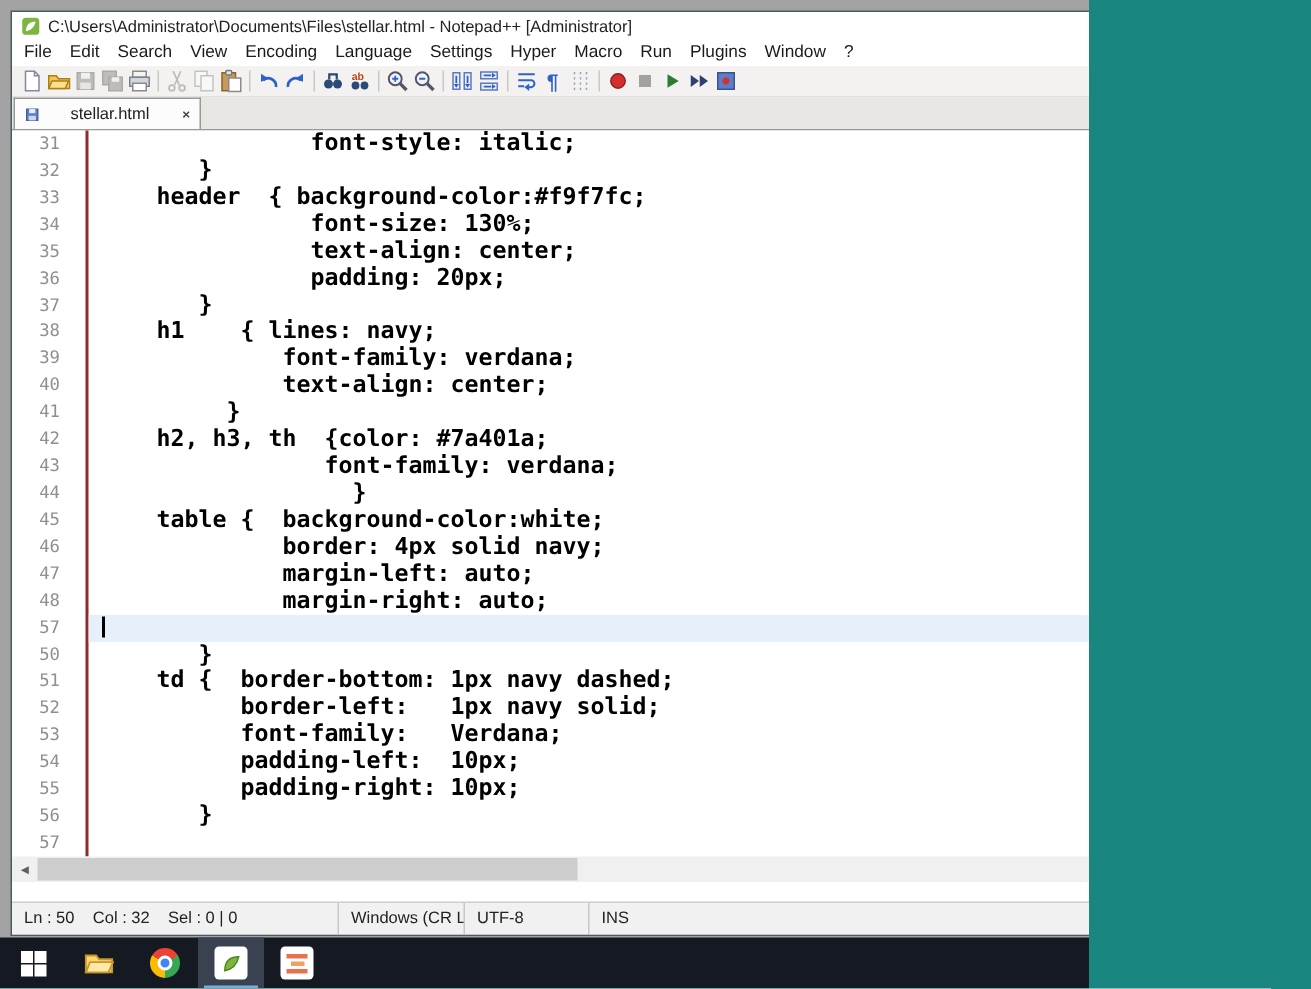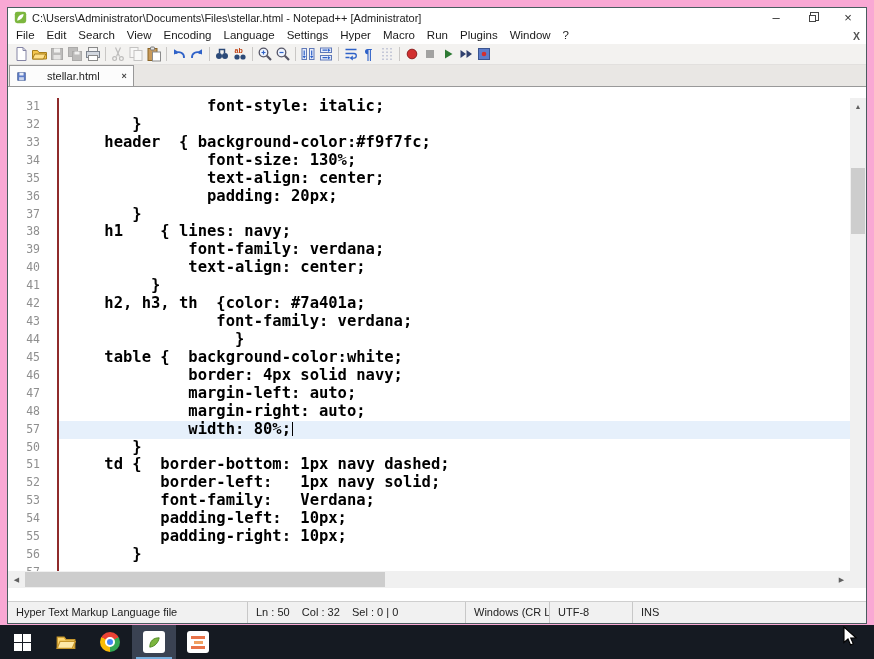--- a/index.html
+++ b/index.html
@@ -1,17 +1,17 @@
 <!DOCTYPE html>
 <html><head>
 <meta charset="utf-8">
 <style>
   *{margin:0;padding:0;box-sizing:border-box}
   body{background:#1a8680;font-family:"Liberation Sans",sans-serif}
-  .screen{position:relative;width:874px;height:659px;background:#f9a8d4;overflow:hidden}
+  .screen{position:relative;width:726px;height:659px;background:#a3a3a3;overflow:hidden}
   .window{position:absolute;left:8px;top:8px;width:858px;height:615px;background:#fff;outline:1px solid #4a5c60}
 
   
   .titlebar{position:absolute;left:0;top:0;width:100%;height:19px;background:#fff;display:flex;align-items:center;padding-left:6px;gap:5px}
   .titlebar .title{font-size:11px;color:#222;white-space:nowrap}
   .win-controls{position:absolute;right:0;top:0;height:19px;display:flex}
   .wc{width:36px;height:19px;display:flex;align-items:center;justify-content:center;font-size:13px;color:#333}
   .restore-glyph{display:block;width:7px;height:7px;border:1px solid #444;background:#fff;box-shadow:2px -2px 0 0 #fff,2px -2px 0 1px #444;margin-top:2px}
 
   
@@ -25,21 +25,21 @@
   .tbtn.disabled{filter:grayscale(1) opacity(.45)}
   .tsep{width:1px;height:14px;background:#c9c7c5;margin:0 3px}
 
   
   .tabbar{position:absolute;left:0;top:57px;width:100%;height:22px;background:#e9e7e4;border-bottom:1px solid #999;display:flex;align-items:flex-end}
   .tab{height:21px;margin-left:1px;background:#fcfcfc;border:1px solid #989898;border-bottom:none;display:flex;align-items:center;gap:20px;padding:0 6px;font-size:11px;color:#222}
   .tab-close{font-size:9px;color:#444;font-weight:bold;margin-left:2px}
   .tab-icon{display:flex}
 
   
-  .editor{position:absolute;left:0;top:90px;width:100%;height:484px;background:#fff}
+  .editor{position:absolute;left:0;top:79px;width:100%;height:484px;background:#fff}
   .gutter{position:absolute;left:0;top:0;width:44px;height:100%}
   .ln{height:17.93px;text-align:right;padding-right:12px;font:11.5px/17.93px "DejaVu Sans Mono",monospace;color:#8f8f8f}
   .redline{position:absolute;left:49px;top:0;width:2px;height:100%;background:#8f2b2b}
   .code{position:absolute;left:51px;top:0;right:16px;height:100%;overflow:hidden}
   .row{height:17.93px;white-space:pre;font:bold 15.5px/17.93px "DejaVu Sans Mono",monospace;color:#000;padding-left:8px}
   .row.cur{background:#e6f0fb}
   .caret{display:inline-block;width:1.5px;height:14px;background:#000;vertical-align:-2px;margin-left:1px}
 
   
   .vscroll{position:absolute;right:0;top:0;width:16px;height:100%;background:#f0f0f0}
@@ -333,21 +333,21 @@
           <div class="row"><span>             font-family: verdana;</span></div>
           <div class="row"><span>             text-align: center;</span></div>
           <div class="row"><span>         }</span></div>
           <div class="row"><span>    h2, h3, th  {color: #7a401a;</span></div>
           <div class="row"><span>                font-family: verdana;</span></div>
           <div class="row"><span>                  }</span></div>
           <div class="row"><span>    table {  background-color:white;</span></div>
           <div class="row"><span>             border: 4px solid navy;</span></div>
           <div class="row"><span>             margin-left: auto;</span></div>
           <div class="row"><span>             margin-right: auto;</span></div>
-          <div class="row cur"><span>             width: 80%;</span><span class="caret"></span></div>
+          <div class="row cur"><span class="caret"></span></div>
           <div class="row"><span>       }</span></div>
           <div class="row"><span>    td {  border-bottom: 1px navy dashed;</span></div>
           <div class="row"><span>          border-left:   1px navy solid;</span></div>
           <div class="row"><span>          font-family:   Verdana;</span></div>
           <div class="row"><span>          padding-left:  10px;</span></div>
           <div class="row"><span>          padding-right: 10px;</span></div>
           <div class="row"><span>       }</span></div>
         </div>
       <div class="vscroll">
         <span class="sarrow up">▲</span>
@@ -357,21 +357,20 @@
     </div>
 
     <div class="hscroll">
       <span class="harrow left">◀</span>
       <div class="hthumb"></div>
       <span class="harrow right">▶</span>
     </div>
     <div class="scorner"></div>
 
     <div class="statusbar">
-      <span class="ss s1">Hyper Text Markup Language file</span>
       <span class="ss s3">Ln : 50    Col : 32    Sel : 0 | 0</span>
       <span class="ss s4">Windows (CR LF)</span>
       <span class="ss s5">UTF-8</span>
       <span class="ss s6">INS</span>
     </div>
   </div>
 
   <div class="taskbar" id="taskbar">
       <div class="task-btn">
         <span class="winlogo">

